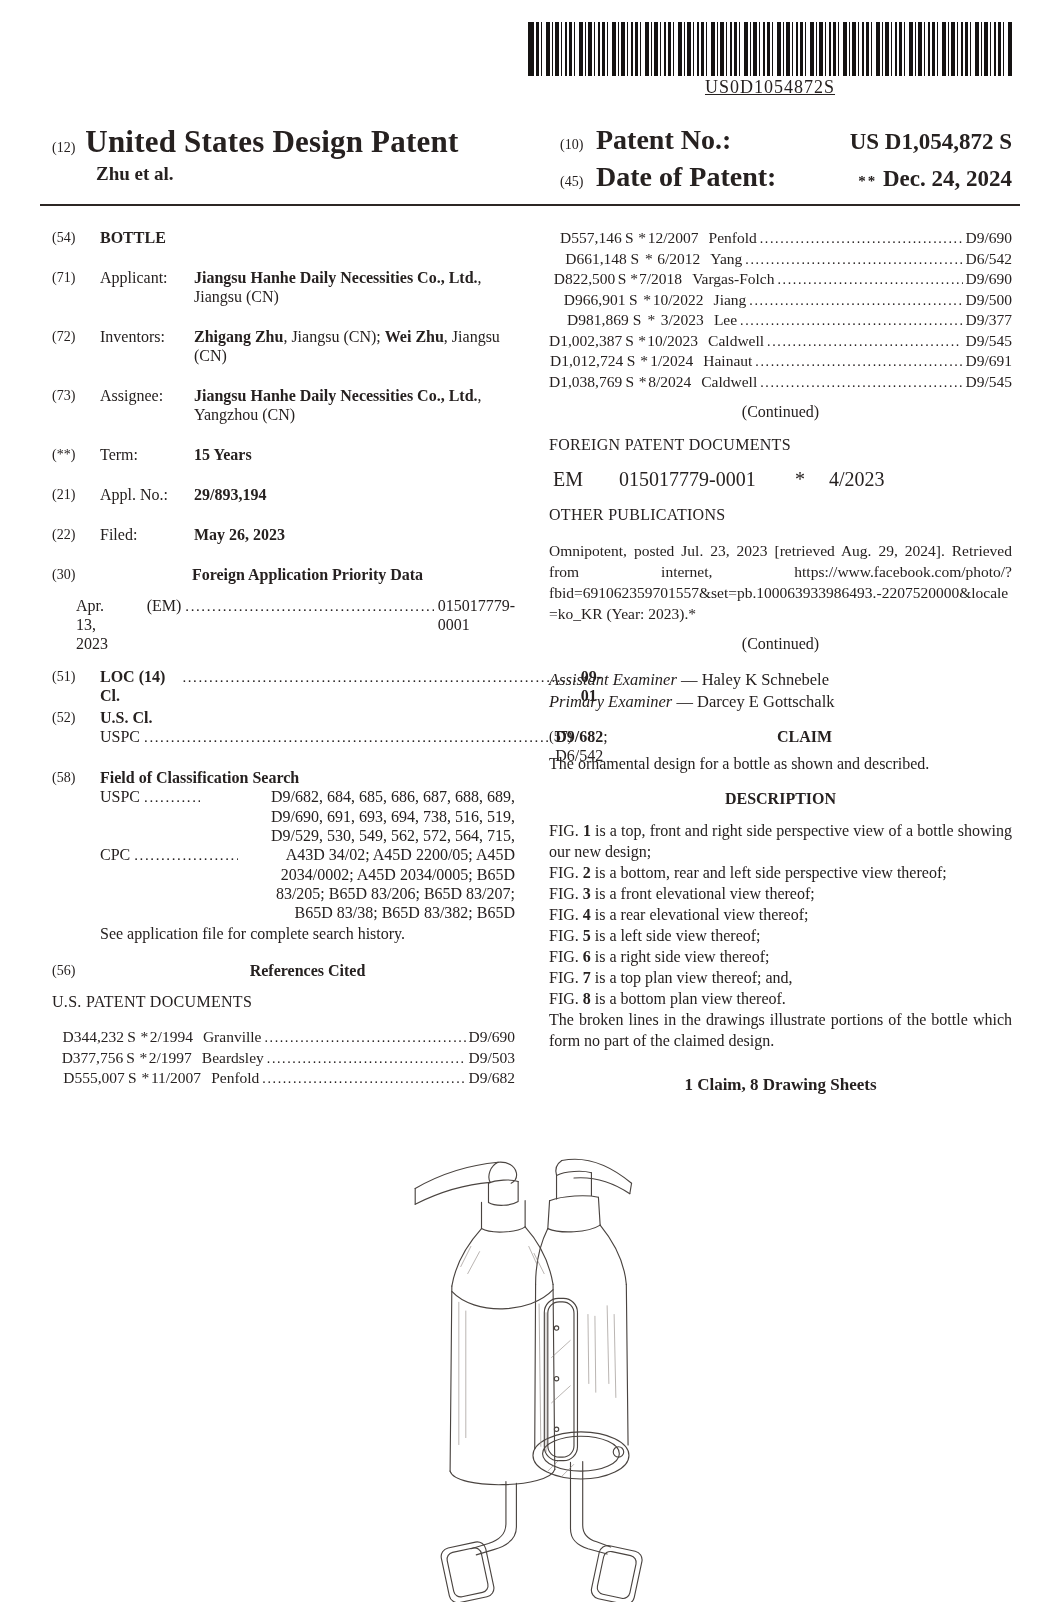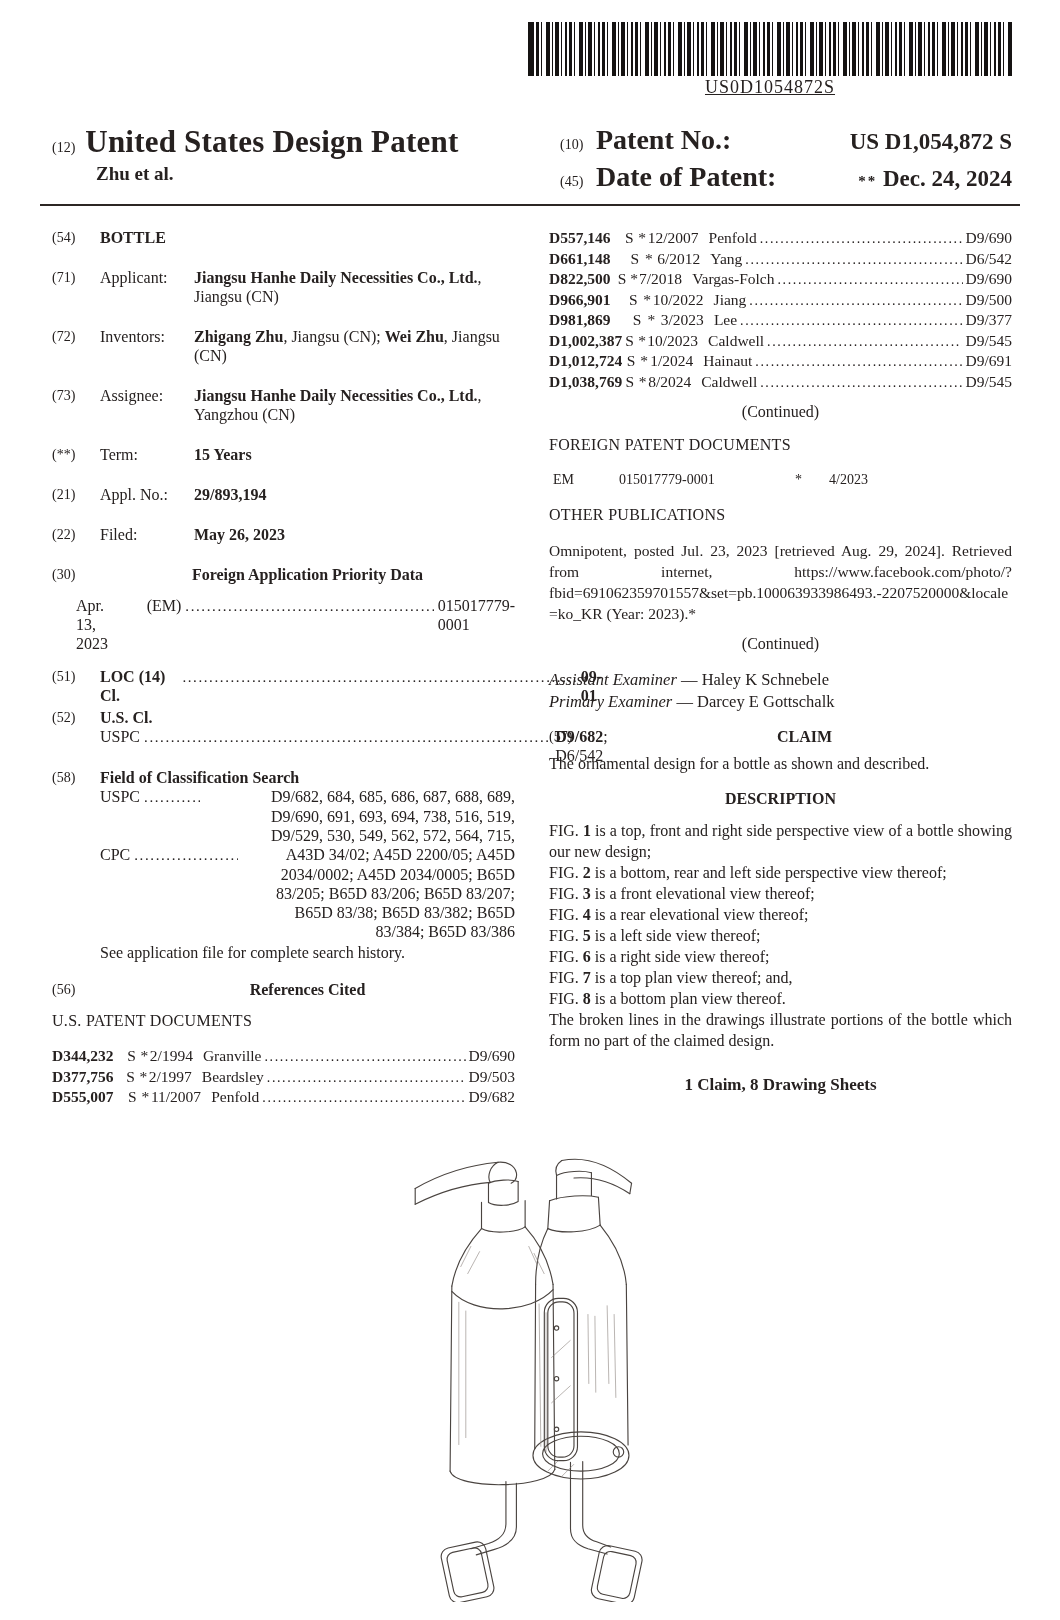--- a/index.html
+++ b/index.html
@@ -58,30 +58,30 @@
   .rr{flex:1;text-align:right;white-space:nowrap;}
   .rline{text-align:right;white-space:nowrap;}
   .search-note{margin:2px 0 18px 48px;}
   .search-block{margin-bottom:0;}
 
   .center-line{text-align:center;margin:10px 0 14px;}
   .section-title{text-align:left;margin:8px 0 16px;letter-spacing:.3px;}
 
   
   .refrow{display:flex;align-items:baseline;font-size:15.5px;line-height:19.5px;}
-  .r-num{width:106px;white-space:nowrap;font-weight:bold;}
+  .r-num{width:106px;text-align:right;white-space:nowrap;}
   .r-kind{width:22px;text-align:center;}
   .r-star{width:16px;text-align:center;}
   .r-date{width:62px;text-align:right;}
   .r-name{margin-left:10px;white-space:nowrap;}
   .r-dots{flex:1 1 auto;overflow:hidden;white-space:nowrap;margin:0 3px;}
   .r-dots::after{content:"..........................................................";letter-spacing:1.6px;font-size:14px;}
   .r-class{text-align:right;white-space:nowrap;}
 
-  .foreign-row{display:grid;grid-template-columns:66px 176px 34px 1fr;margin:0 0 16px 4px;font-size:14px;}
+  .foreign-row{display:grid;grid-template-columns:66px 176px 34px 1fr;margin:0 0 16px 4px;font-size:20px;}
   .pub{font-size:15.5px;line-height:21px;text-align:justify;overflow-wrap:anywhere;margin:0;}
   .exam-block{margin:16px 0 14px;}
   .exam{font-size:16.5px;line-height:22px;}
   .claim-head{display:grid;grid-template-columns:48px 1fr;margin:12px 0 8px;}
   .claim-head .ctitle{text-align:center;font-weight:bold;}
   .claim-text{margin:0;text-align:justify;}
   .desc-title{text-align:center;font-weight:bold;margin:16px 0 12px;}
   .figline{margin:0;font-size:16px;line-height:21px;text-align:justify;}
   .sheets{margin-top:24px;text-align:center;font-weight:bold;font-size:17px;}
 
@@ -212,21 +212,20 @@
           <span class="rline" style="display:block">D9/690, 691, 693, 694, 738, 516, 519,</span>
           <span class="rline" style="display:block">D9/529, 530, 549, 562, 572, 564, 715,</span>
           <span class="leaderline">
             <span>CPC</span>
             <span class="dots mid"></span>
             <span class="rr">A43D 34/02; A45D 2200/05; A45D</span>
           </span>
           <span class="rline" style="display:block">2034/0002; A45D 2034/0005; B65D</span>
           <span class="rline" style="display:block">83/205; B65D 83/206; B65D 83/207;</span>
           <span class="rline" style="display:block">B65D 83/38; B65D 83/382; B65D</span>
-          <span class="rline" style="display:block">83/384; B65D 83/386</span>
         </span>
       </div>
       <div class="search-note">See application file for complete search history.</div>
 
       <div class="fcenter">
         <span class="pcode">(56)</span>
         <span class="ctitle">References Cited</span>
       </div>
 
       <div class="section-title">U.S. PATENT DOCUMENTS</div>

